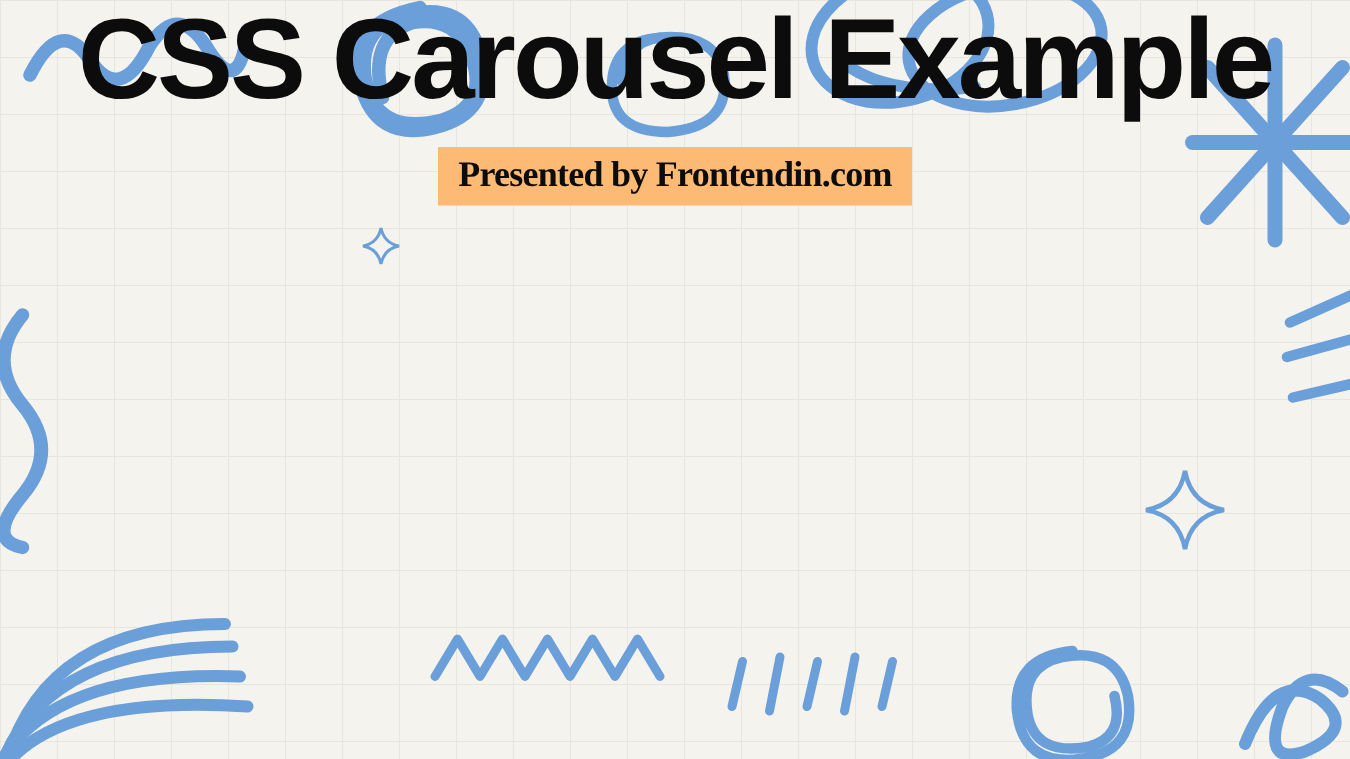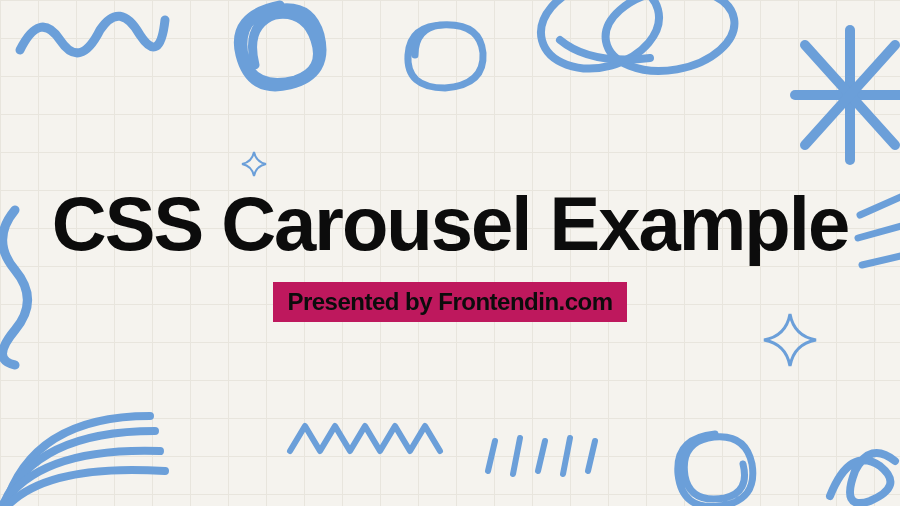--- a/index.html
+++ b/index.html
@@ -23,36 +23,37 @@
         linear-gradient(#e8e5dd 1px, transparent 1px),
         linear-gradient(90deg, #e8e5dd 1px, transparent 1px);
       background-size: 38px 38px;
     }
     .content {
       position: relative;
       z-index: 10;
       display: flex;
       flex-direction: column;
       align-items: center;
-      justify-content: center;
+      justify-content: flex-start;
       height: 100%;
       padding: 0 32px;
     }
     .title {
       font-size: 76px;
       font-weight: 900;
       color: #0c0c0c;
       text-align: center;
       line-height: 1.05;
       letter-spacing: -2px;
       margin-bottom: 18px;
     }
     .subtitle-box {
-      background-color: #be185d;
+      background-color: #fdba74;
       padding: 6px 14px;
+      font-family: Liberation Serif, serif;
     }
     .subtitle {
       font-size: 24px;
       font-weight: 800;
       color: #0c0c0c;
       letter-spacing: -0.5px;
     }
     .doodle {
       position: absolute;
       z-index: 5;

